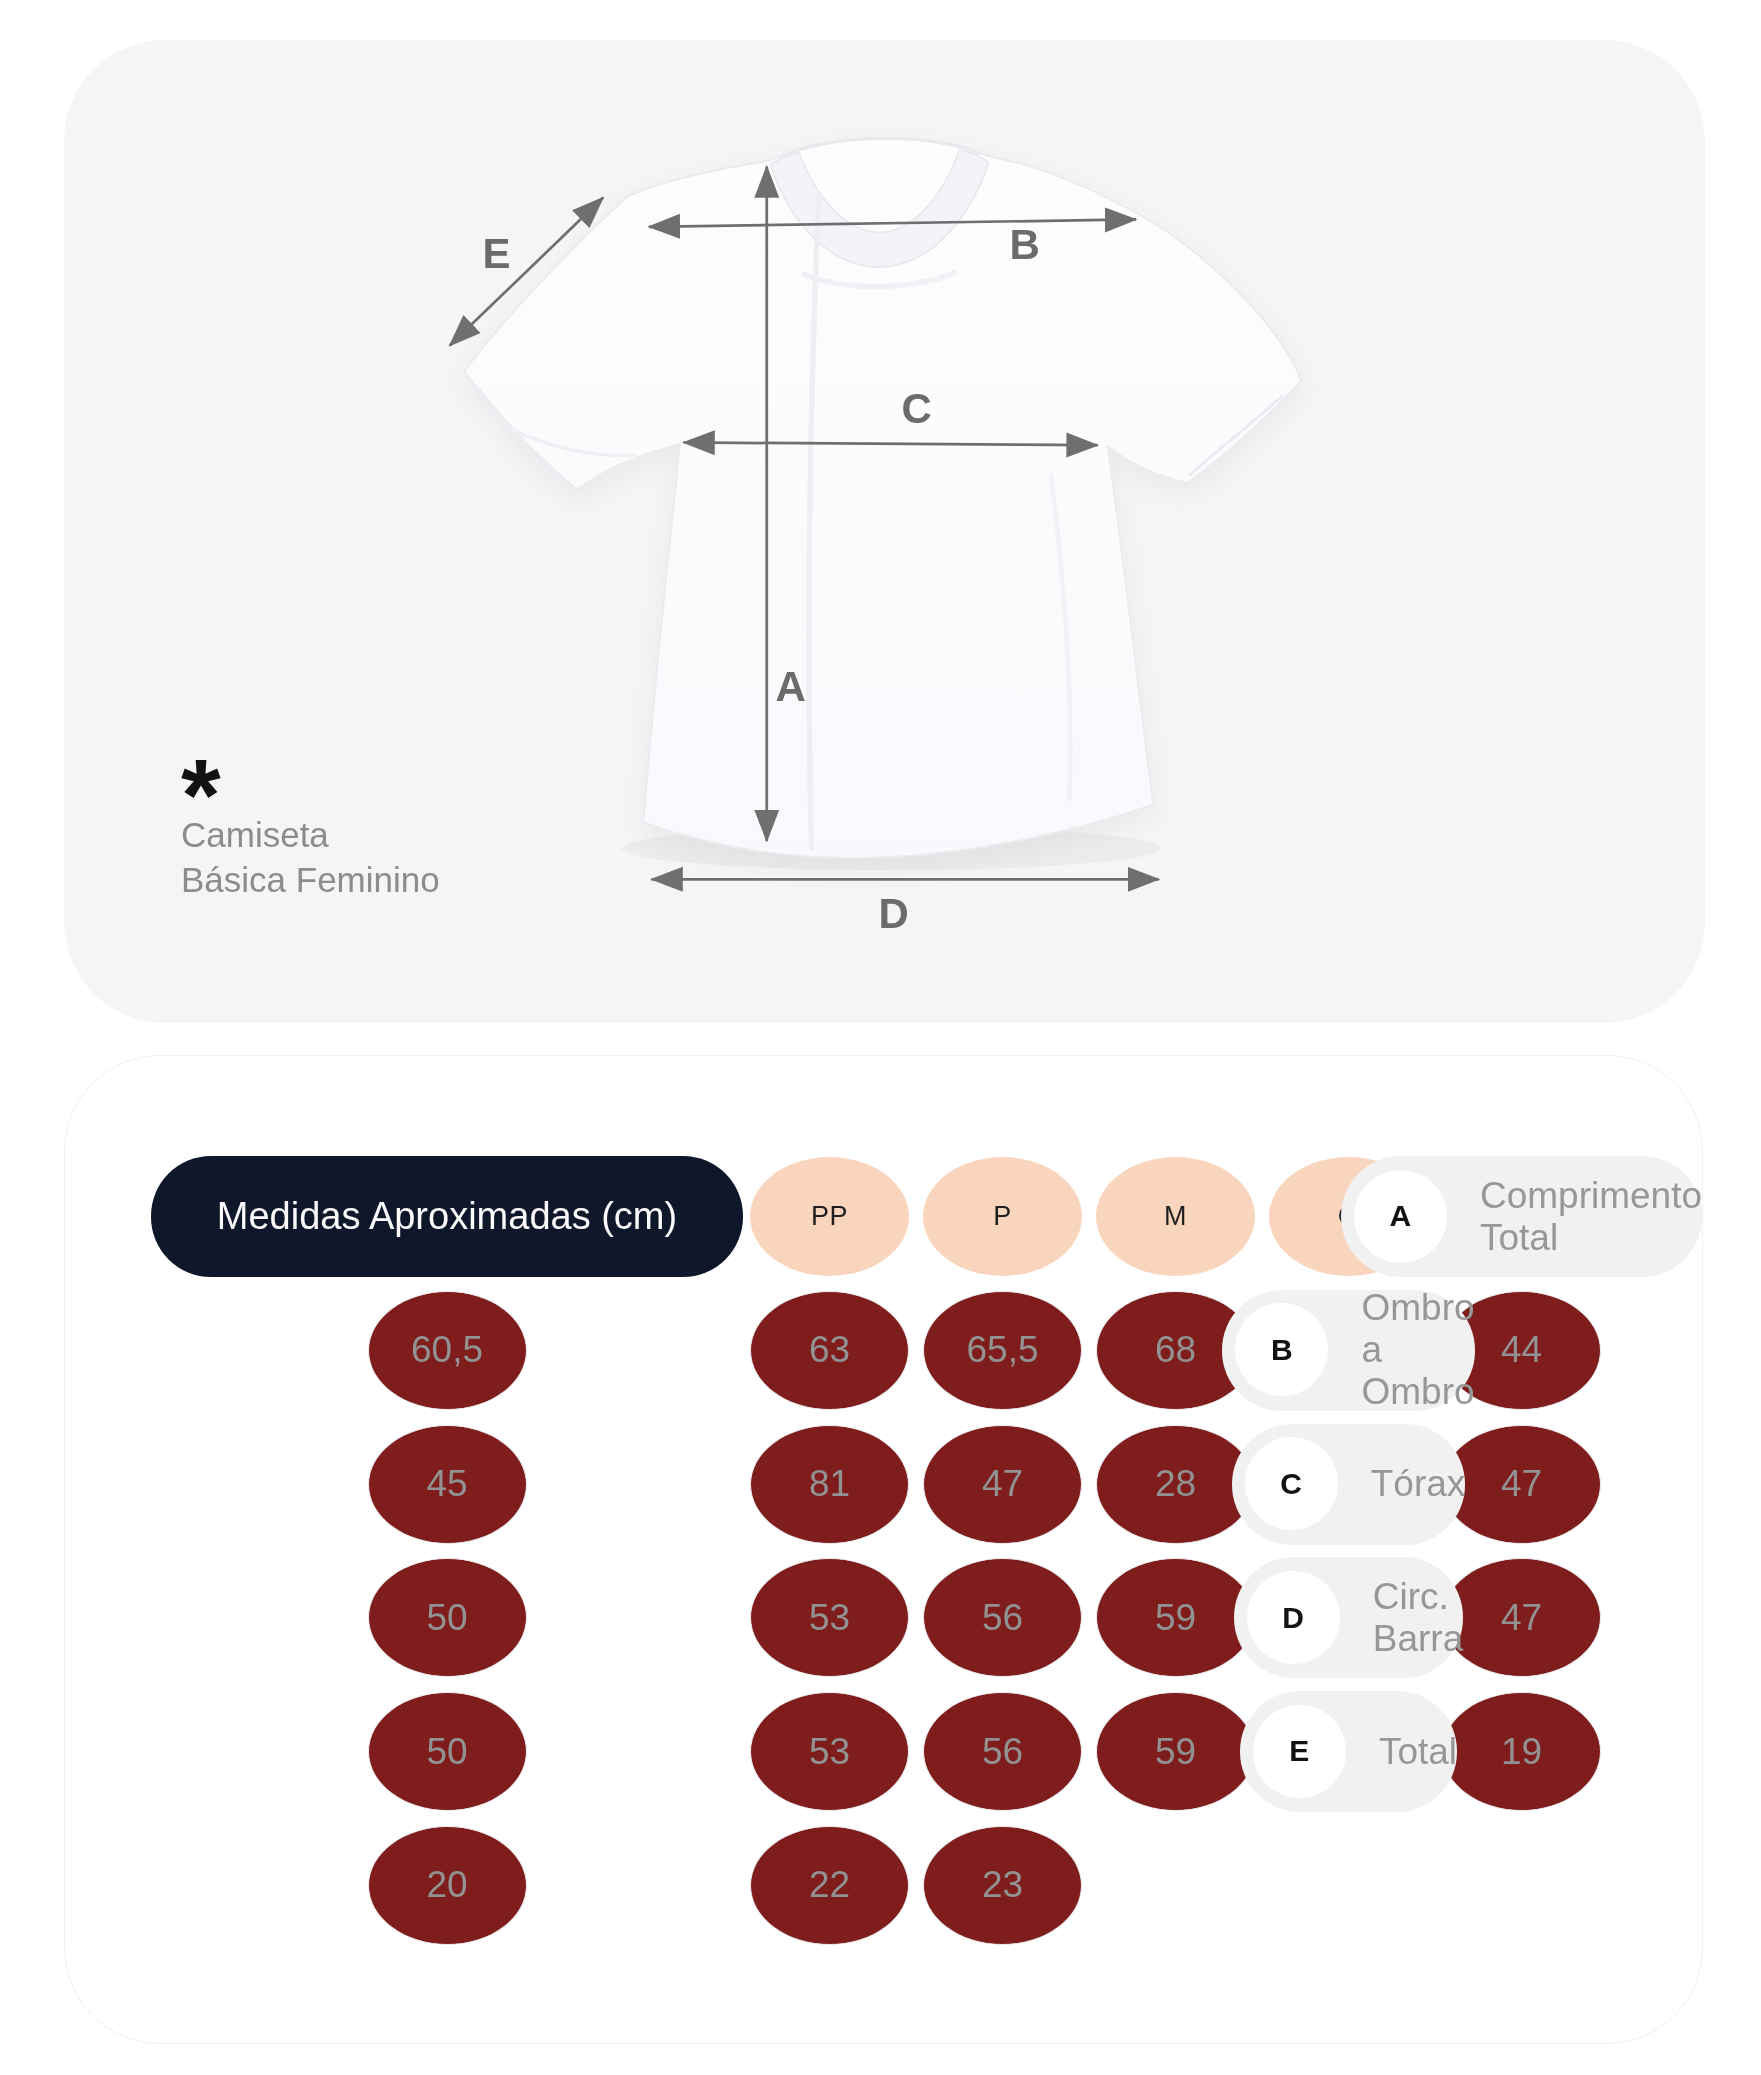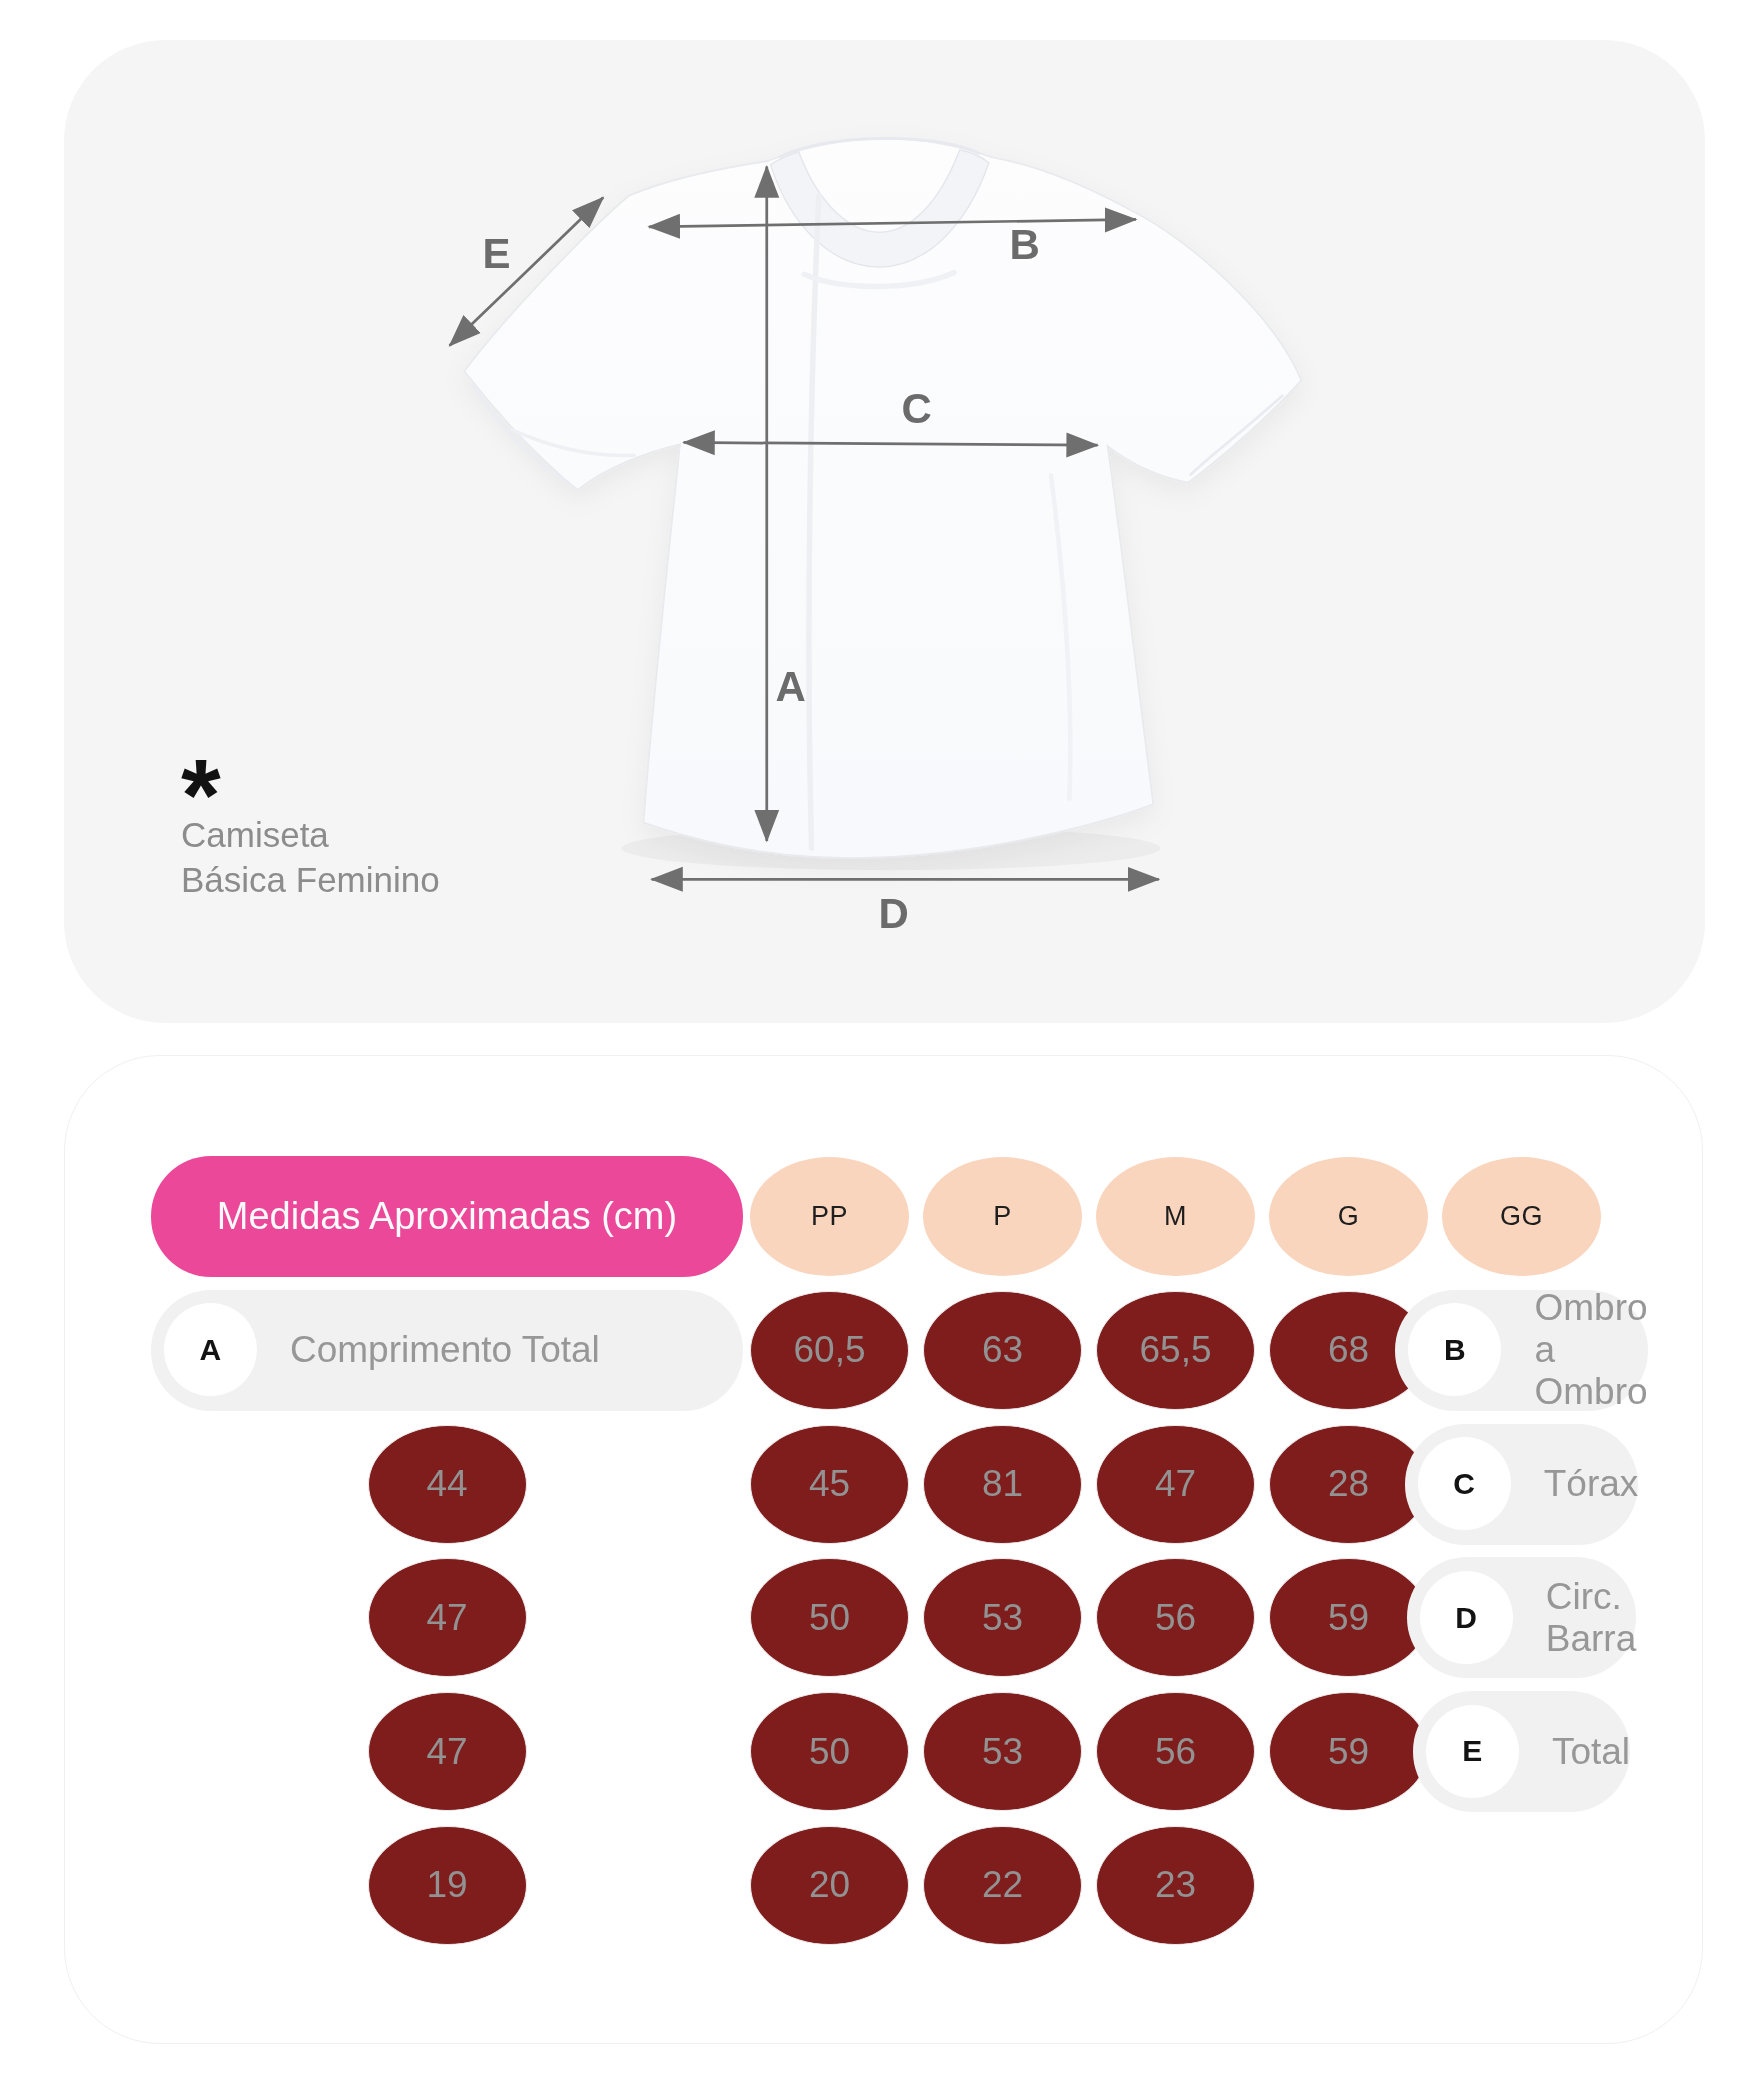--- a/index.html
+++ b/index.html
@@ -17,21 +17,21 @@
   .caption{position:absolute;left:181px;top:813px;font-size:35px;line-height:1.28;
            color:#8C8C8C;}
 
   
   .card{position:absolute;left:64px;top:1055px;width:1639px;height:989px;
         background:#ffffff;border:1.8px solid #F0F0F1;border-radius:96px;box-sizing:border-box;}
   .grid{position:absolute;left:151px;top:1156px;display:grid;
         grid-template-columns:592px repeat(5,173px);grid-auto-rows:121px;row-gap:12.8px;}
   .ccell{display:flex;align-items:center;justify-content:center;}
 
-  .header-pill{width:592px;height:121px;border-radius:60px;background:#ec4899;
+  .header-pill{width:592px;height:121px;border-radius:60px;background:#0f172a;
                display:flex;align-items:center;justify-content:center;}
   .header-pill span{color:#FAFAFA;font-size:38px;font-weight:500;}
 
   .size-bubble{width:159px;height:119px;border-radius:50%;background:#FAD5BE;
                display:flex;align-items:center;justify-content:center;
                font-size:27px;font-weight:500;color:#1E1E1E;letter-spacing:0.5px;}
 
   .row-pill{width:592px;height:121px;border-radius:60px;background:#F1F1F2;
             position:relative;display:flex;align-items:center;}
   .key-badge{position:absolute;left:12.8px;top:13.7px;width:93px;height:93px;border-radius:50%;
@@ -134,23 +134,20 @@
       </div>
     <div class="ccell">
         <div class="size-bubble">P</div>
       </div>
     <div class="ccell">
         <div class="size-bubble">M</div>
       </div>
     <div class="ccell">
         <div class="size-bubble">G</div>
       </div>
-    <div class="ccell">
-        <div class="size-bubble">GG</div>
-      </div>
 
     <div class="ccell">
         <div class="row-pill">
       <span class="key-badge">A</span>
       <span class="row-label">Comprimento Total</span>
     </div>
       </div>
     <div class="ccell">
         <div class="value-cell">60,5</div>
       </div>

